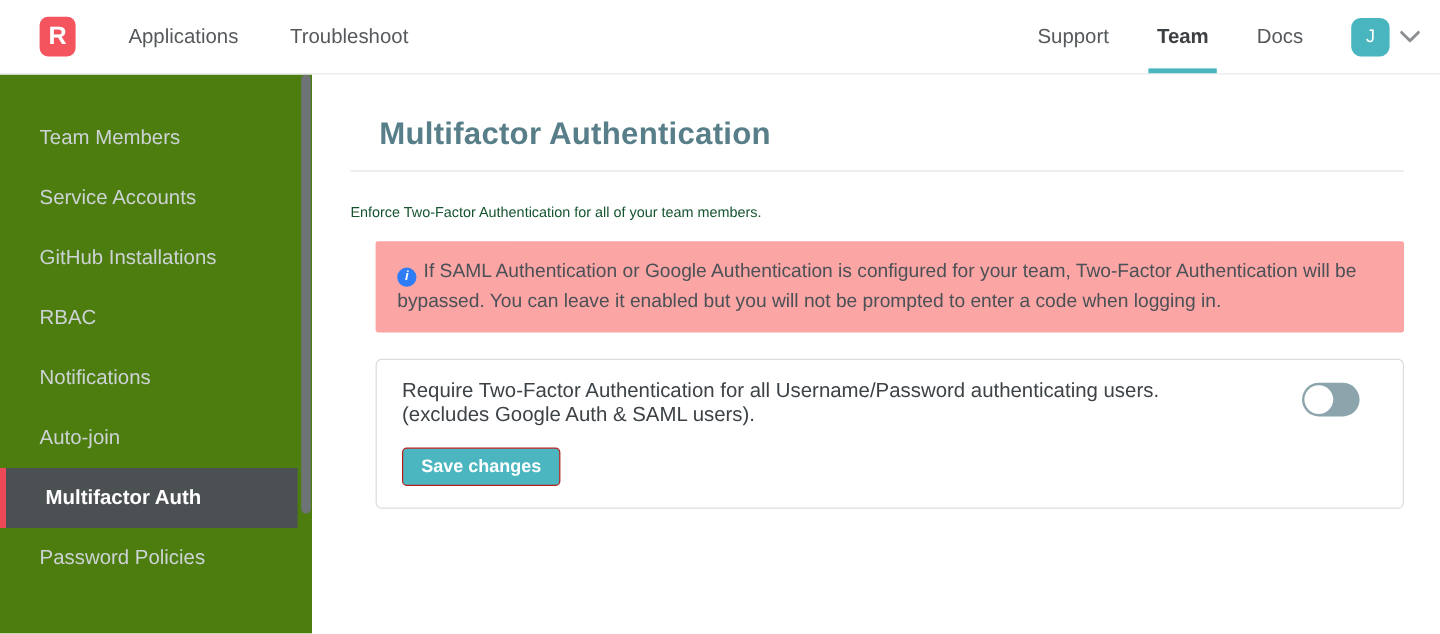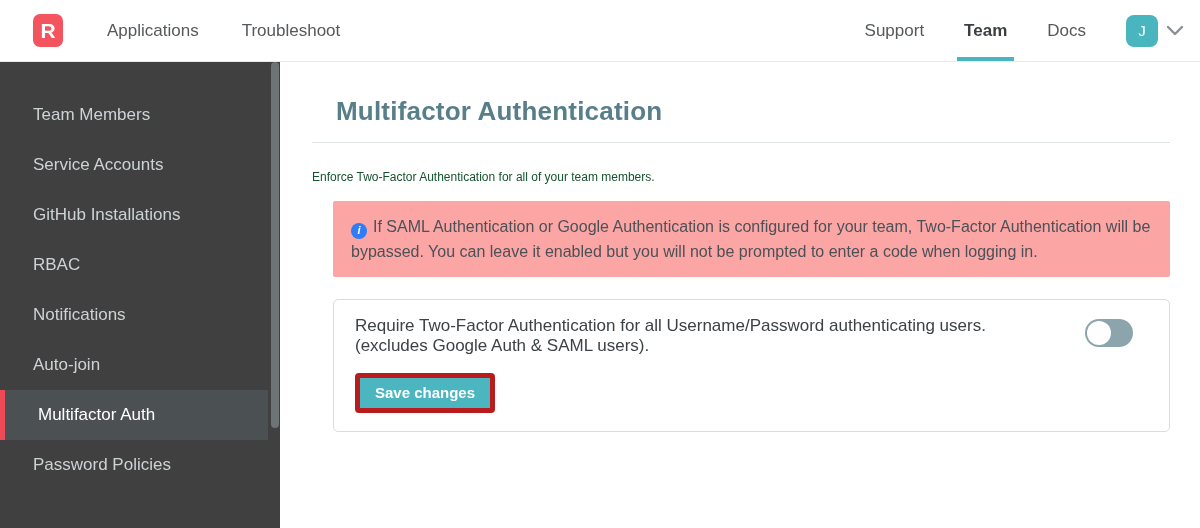--- a/index.html
+++ b/index.html
@@ -61,40 +61,40 @@
     display: flex; align-items: center; justify-content: center;
     cursor: pointer;
   }
   .chevron { margin-left: 8px; display: flex; align-items: center; cursor: pointer; }
 
   
   .shell { display: flex; height: 466px; }
 
   
   .sidebar {
-    width: 280px;
-    background: #404040;
+    width: 260px;
+    background: #4d7c0f;
     padding-top: 28px;
     position: relative;
     flex-shrink: 0;
   }
   .side-item {
     height: 50px;
     display: flex; align-items: center;
     padding-left: 33px;
     font-size: 17px;
     color: #ccd3d5;
     cursor: pointer;
   }
   .side-item.active {
     background: #4b5053;
     border-left: 5px solid #ee4956;
     width: calc(100% - 12px);
     color: #ffffff;
-    font-weight: 400;
+    font-weight: 700;
   }
   .side-scrollbar {
     position: absolute;
     top: 0; right: 1px;
     width: 8px; height: 366px;
     background: #6e7376;
     border-radius: 4px;
     cursor: grab;
   }
 
@@ -155,21 +155,21 @@
     position: absolute;
     left: 2px; top: 2px;
     width: 24px; height: 24px;
     background: #ffffff;
     border-radius: 50%;
   }
   .save-btn {
     margin-top: 17px;
     display: inline-block;
     background: #4cb6c0;
-    border: 5px solid #b91c1c;
+    border: 1px solid #b91c1c;
     border-radius: 4px;
     color: #ffffff;
     font-family: "Liberation Sans", sans-serif;
     font-size: 15px;
     font-weight: bold;
     padding: 6px 15px 7px;
     cursor: pointer;
   }
 </style>
 </head>

